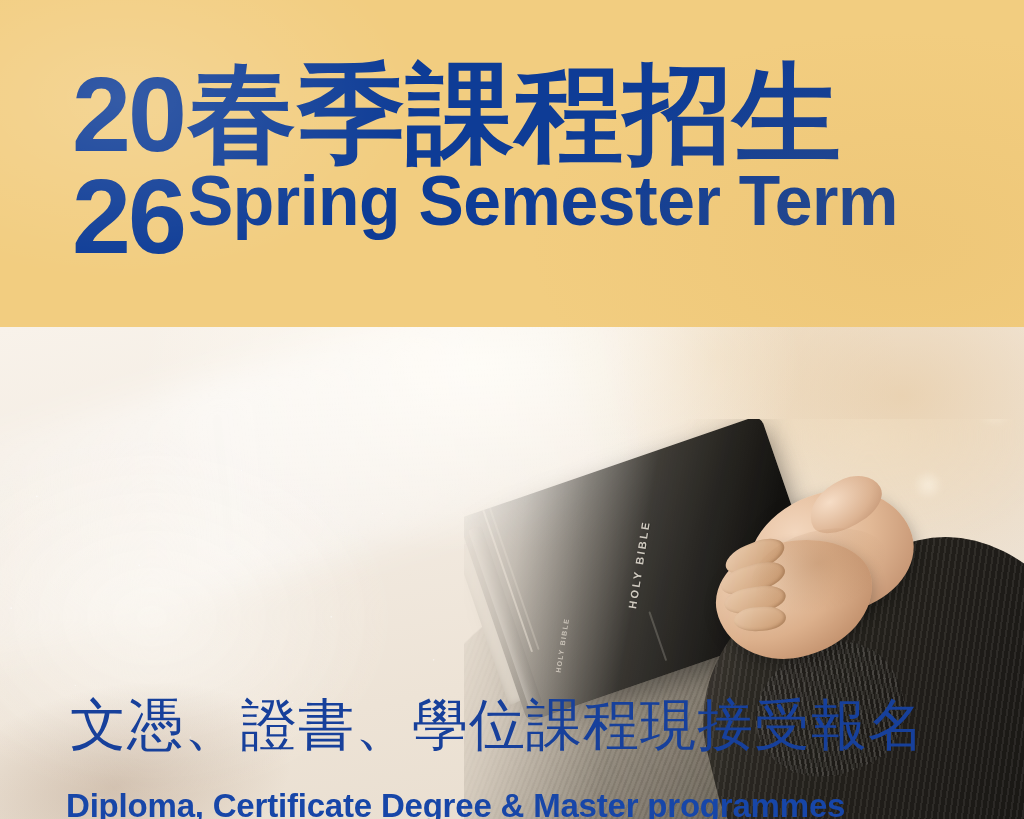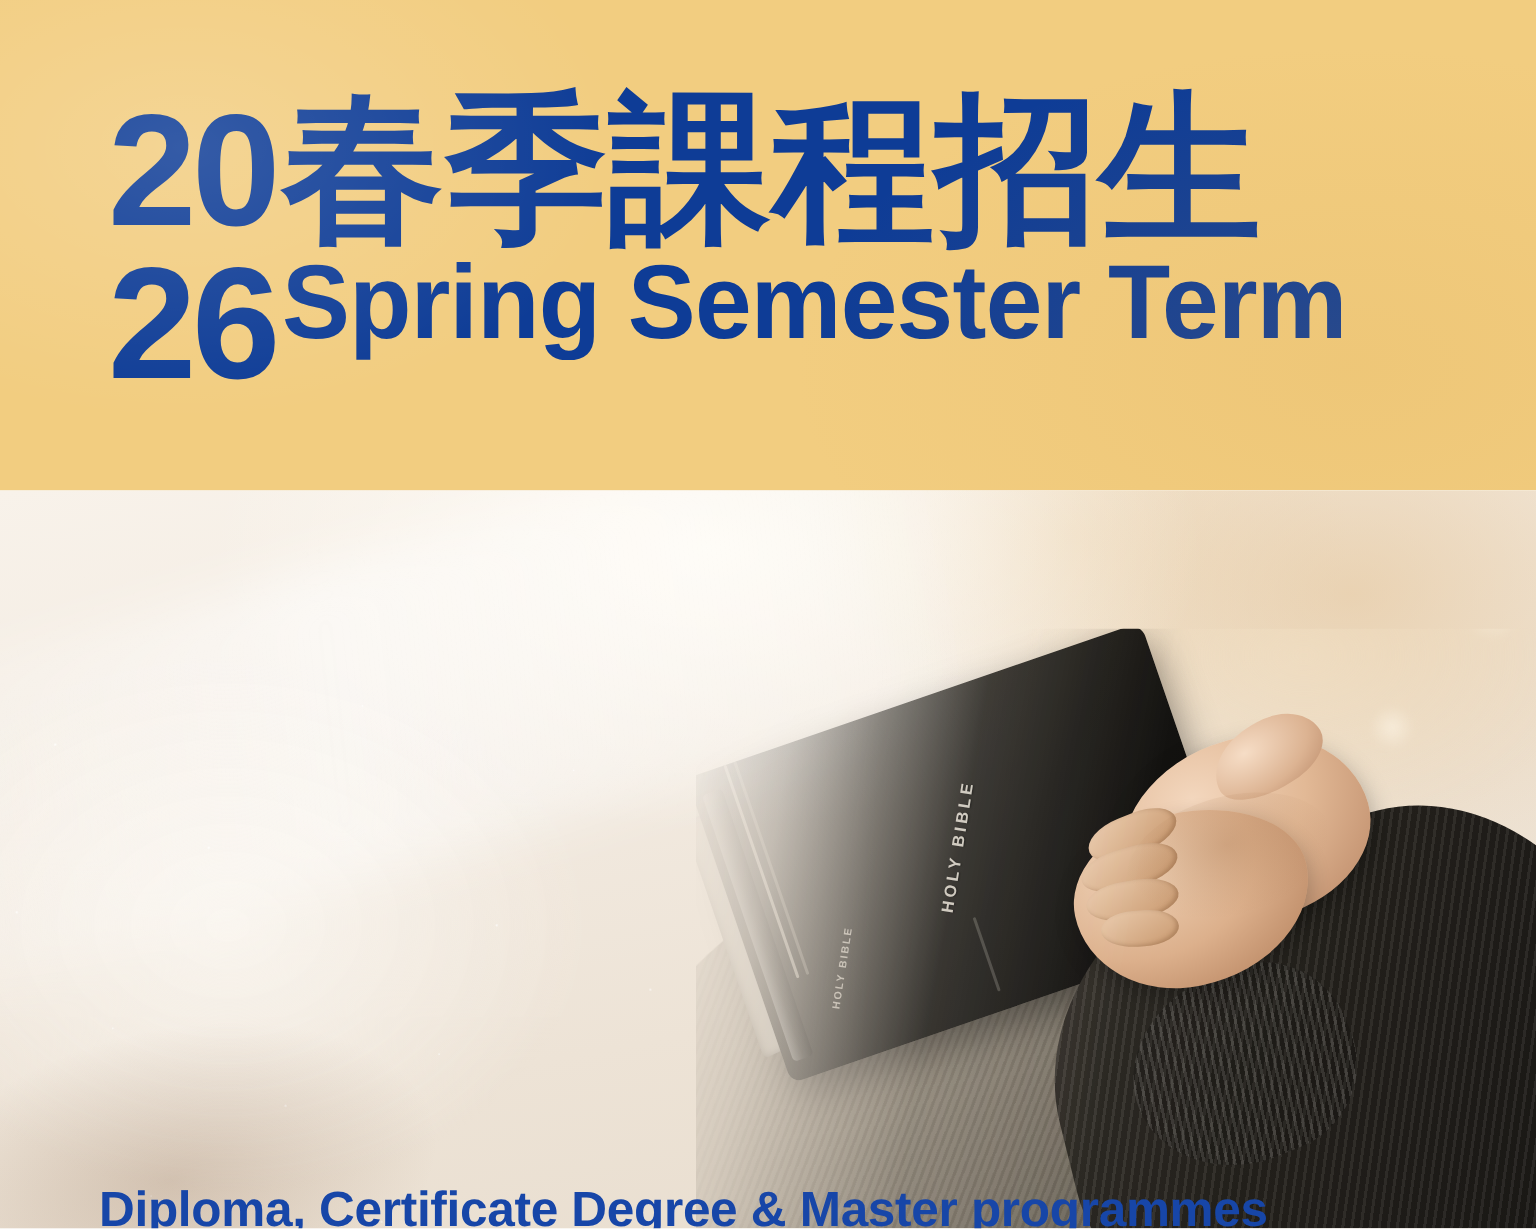--- a/index.html
+++ b/index.html
@@ -401,20 +401,21 @@
         <div class="thumb"></div>
         <div class="hand-front"></div>
         <div class="finger f1"></div>
         <div class="finger f2"></div>
         <div class="finger f3"></div>
         <div class="finger f4"></div>
         <div class="knuckle-shade"></div>
       </div>
     </div>
 
+    <div class="sub-cn">文憑、證書、學位課程現接受報名</div>
 
     <div class="sub-en">
       <div>Diploma, Certificate Degree &amp; Master programmes</div>
 
     </div>
 
   </div>
 </div>
 
 </body></html>

